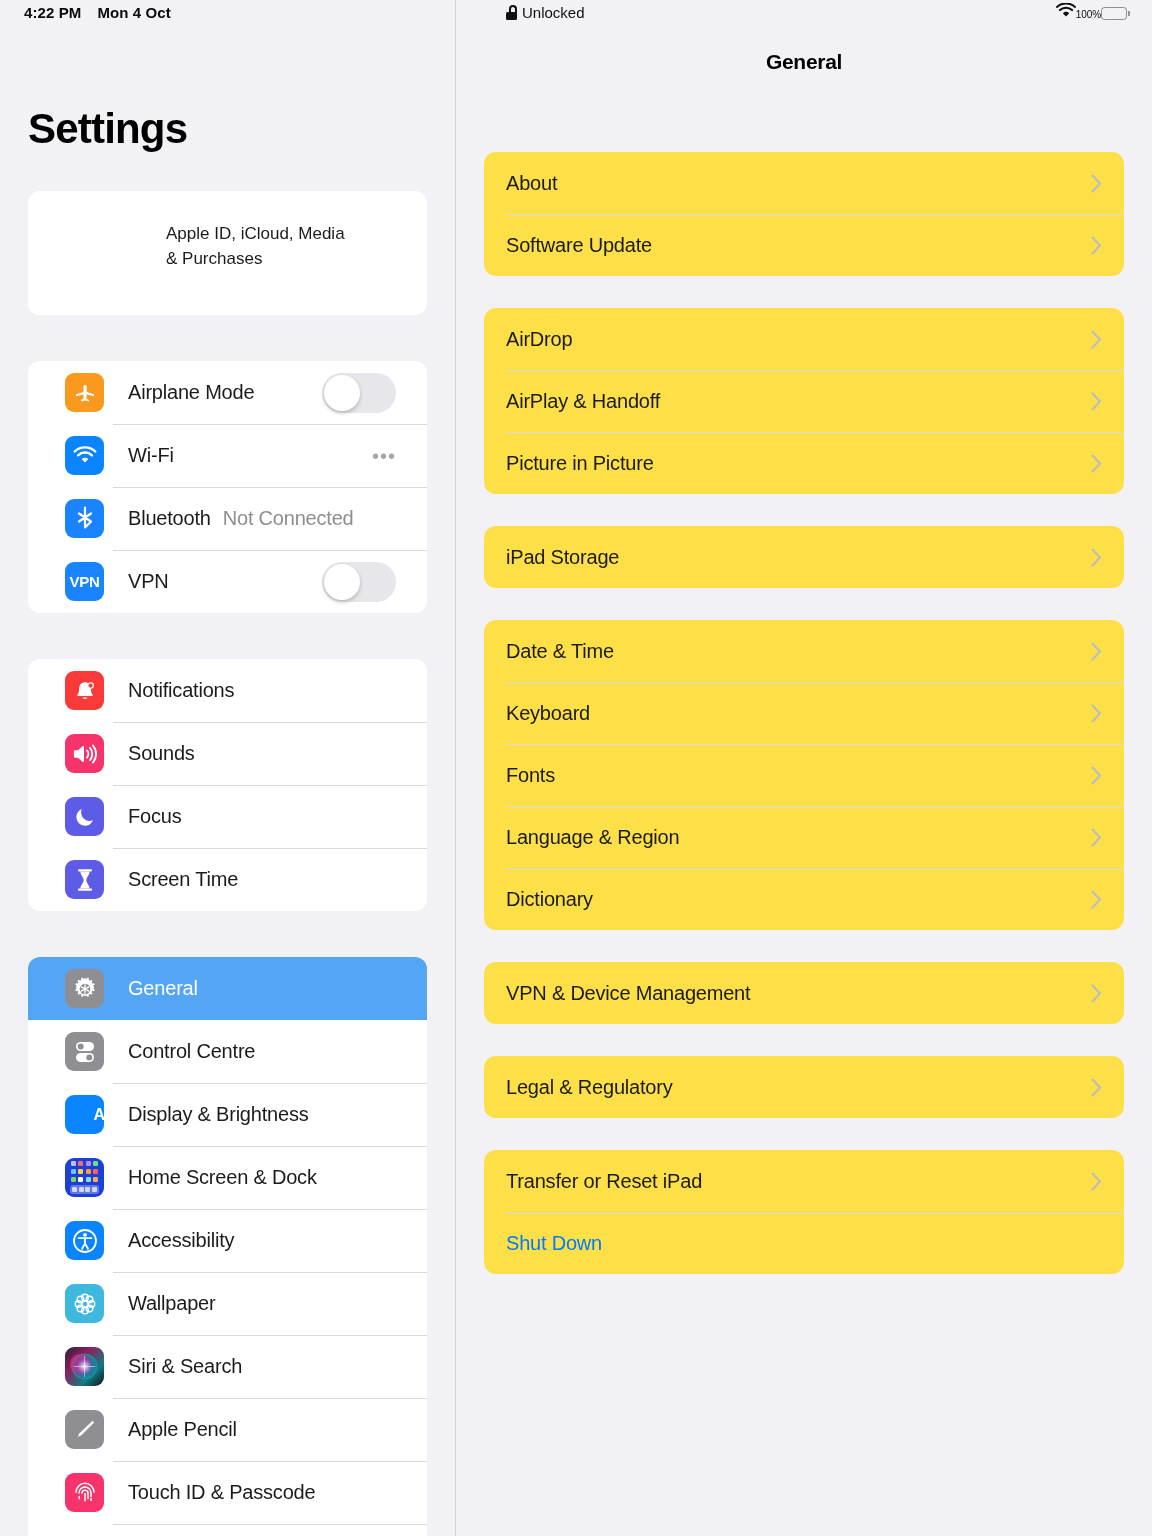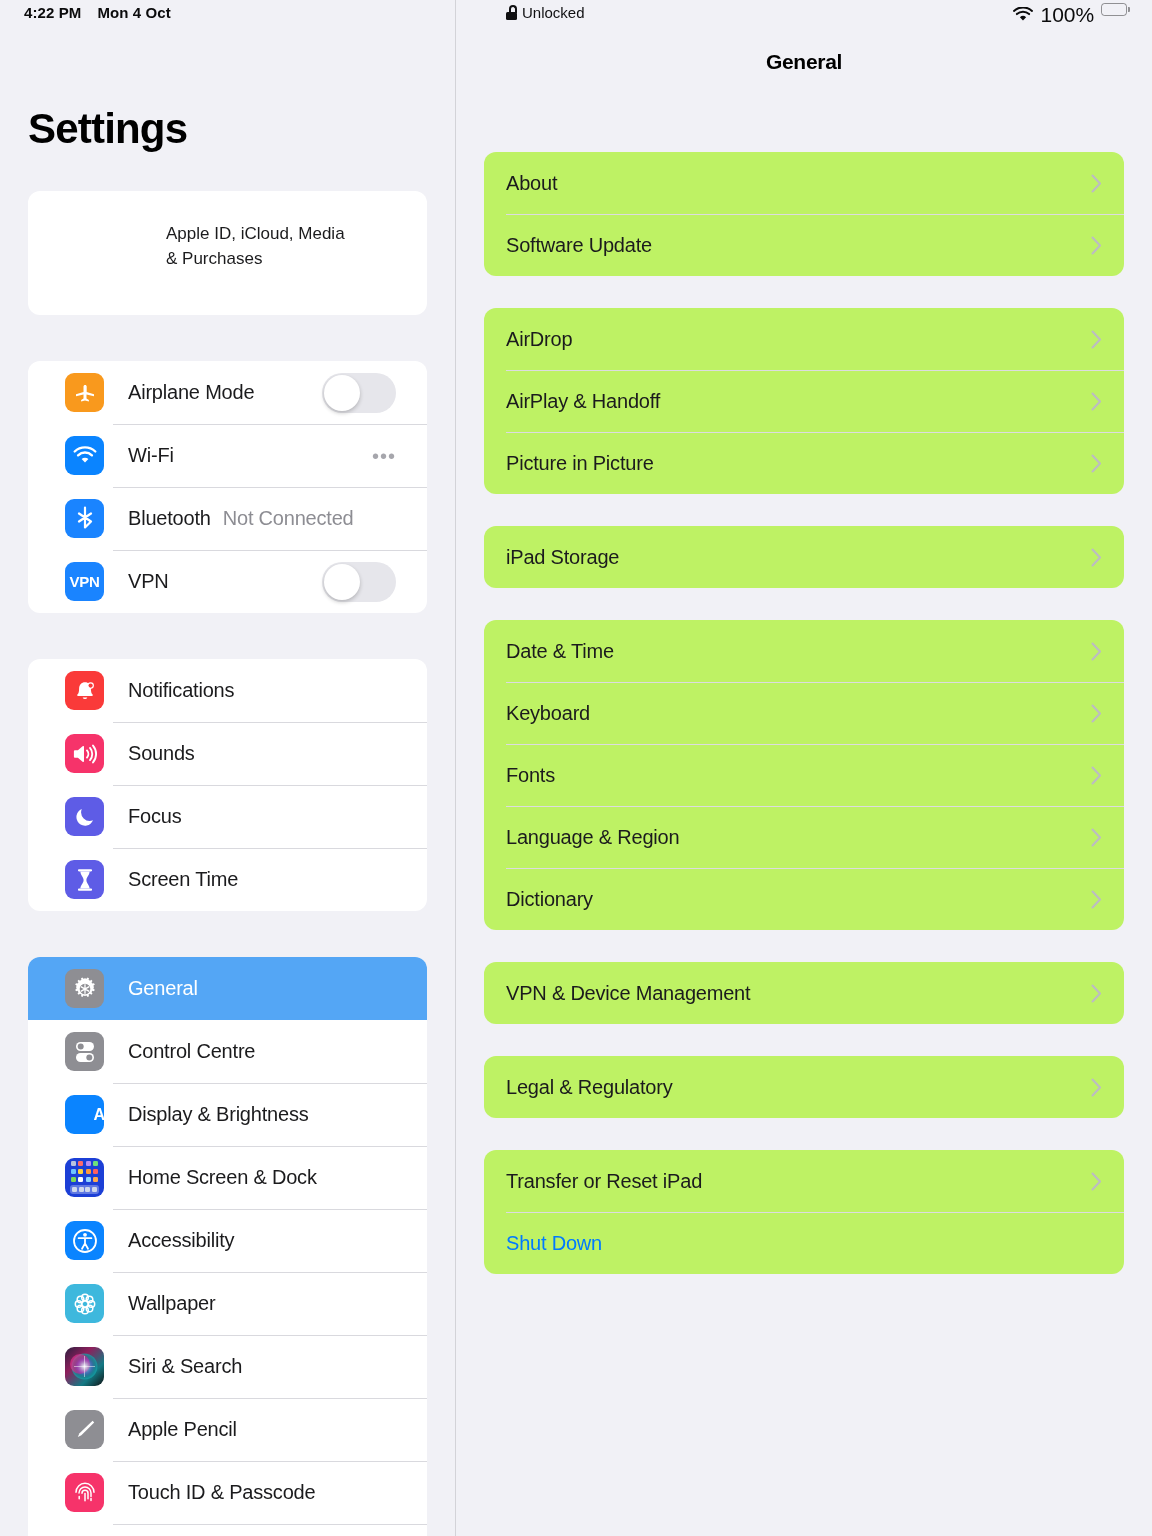--- a/index.html
+++ b/index.html
@@ -11,22 +11,22 @@
     overflow:hidden;
   }
   .screen { position:relative; width:1152px; height:1536px; display:flex; background:#f1f1f6; }
 
   
   .statusbar { position:absolute; top:0; left:0; width:1152px; height:30px; z-index:40; }
   .sb-left { position:absolute; left:24px; top:4px; display:flex; align-items:center; gap:16px;
              font-size:15px; font-weight:600; color:#0b0b0c; letter-spacing:.1px; }
   .sb-center { position:absolute; left:506px; top:4px; display:flex; align-items:center; gap:5px;
                font-size:15px; font-weight:400; color:#101012; }
-  .sb-right { position:absolute; right:22px; top:3px; display:flex; align-items:flex-start; gap:7px;
-              font-size:21px; font-weight:400; color:#0b0b0c; }
+  .sb-right { position:absolute; right:22px; top:3px; display:flex; align-items:flex-end; 
+              font-size:10px; font-weight:400; color:#0b0b0c; }
   .lock-ic { display:inline-block; width:11px; height:15px; position:relative; }
   .lock-ic::before { content:""; position:absolute; left:0; bottom:0; width:11px; height:8px;
                      background:#101012; border-radius:1.5px; }
   .lock-ic::after { content:""; position:absolute; left:3px; bottom:7px; width:8px; height:8px;
                     border:2px solid #101012; border-bottom:none;
                     border-radius:4px 4px 0 0; box-sizing:border-box; }
   .batt { display:inline-flex; align-items:center; }
   .batt-body { width:26px; height:13px; border:1.4px solid rgba(0,0,0,.4); border-radius:3.5px;
                padding:1.3px; }
   .batt-fill { width:100%; height:100%; background:#000; border-radius:1.8px; }
@@ -82,21 +82,21 @@
   .dock-bar { margin-top:3px; width:29px; height:9px; border-radius:3px;
               background:rgba(255,255,255,.3); display:grid; grid-template-columns:repeat(4,5px);
               gap:1.8px; align-items:center; justify-content:center; }
   .dock-bar i { width:5px; height:5px; border-radius:1.3px; display:block; }
 
   
   .detail { flex:1; height:1536px; position:relative; background:#f1f1f6; overflow:hidden; }
   .detail-title { position:absolute; top:50px; left:0; width:100%; text-align:center;
                   font-size:21px; font-weight:700; color:#000; letter-spacing:-.3px; }
   .d-list { position:absolute; top:152px; left:28px; right:28px; }
-  .d-card { background:#bef264; border-radius:12px; overflow:hidden; margin-bottom:32px; }
+  .d-card { background:#fde047; border-radius:12px; overflow:hidden; margin-bottom:32px; }
   .d-row { display:flex; align-items:center; height:62px; position:relative; padding:0 22px; }
   .d-row + .d-row::before { content:""; position:absolute; left:22px; right:0; top:0; height:1px;
                             background:#dcdce0; }
   .d-label { font-size:20px; color:#1b1b1d; letter-spacing:-.2px; }
   .d-label.link { color:#007aff; }
   .chev { margin-left:auto; width:11px; height:19px; flex:0 0 11px; }
   .chev svg { display:block; }
 </style>
 </head>
 <body>

